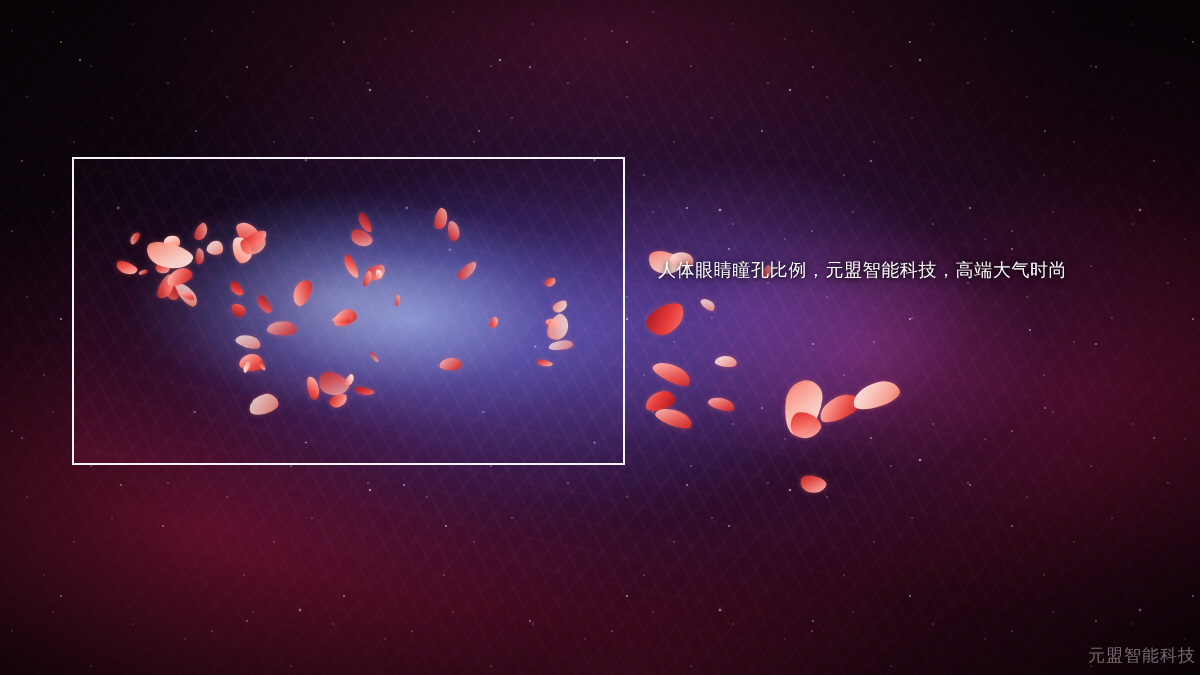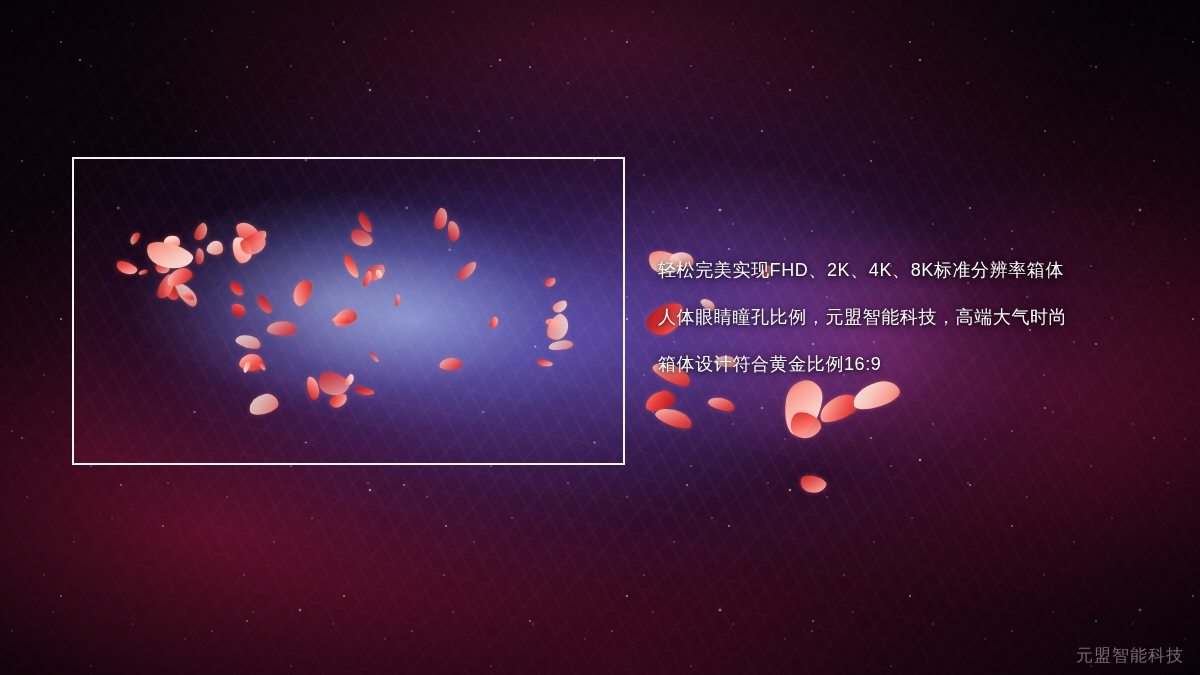--- a/index.html
+++ b/index.html
@@ -173,21 +173,21 @@
     text-shadow: 0 1px 4px rgba(0,0,0,0.8), 0 0 12px rgba(0,0,0,0.55);
   }
   #body-text .line {
     margin: 0 0 23px 0;
     white-space: nowrap;
   }
   #body-text .line:last-child { margin-bottom: 0; }
 
   #watermark {
     position: absolute;
-    right: 16px;
+    right: 4px;
     bottom: 8px;
     font-size: 17px;
     letter-spacing: 1px;
     color: rgba(196,190,196,0.55);
   }
 </style>
 </head>
 <body>
 
 <div id="slide">
@@ -331,20 +331,18 @@
             <div class="petal pale" style="left: 148px; top: 243px; width: 46px; height: 24px; transform: rotate(198deg); opacity: 0.96;"></div>
             <div class="petal" style="left: 168px; top: 268px; width: 26px; height: 15px; transform: rotate(340deg); opacity: 0.95;"></div>
             <div class="petal pale" style="left: 208px; top: 240px; width: 16px; height: 14px; transform: rotate(10deg); opacity: 0.9;"></div>
             <div class="petal deep" style="left: 232px; top: 302px; width: 14px; height: 12px; transform: rotate(60deg); opacity: 0.9;"></div>
           </div>
       </div>
     </div>
   </div>
 
   <div id="body-text">
-    <p class="line">轻松完美实现FHD、2K、4K、8K标准分辨率箱体</p>
     <p class="line">人体眼睛瞳孔比例，元盟智能科技，高端大气时尚</p>
-    <p class="line">箱体设计符合黄金比例16:9</p>
   </div>
 
   <div id="watermark">元盟智能科技</div>
 
 </div>
 
 </body></html>

